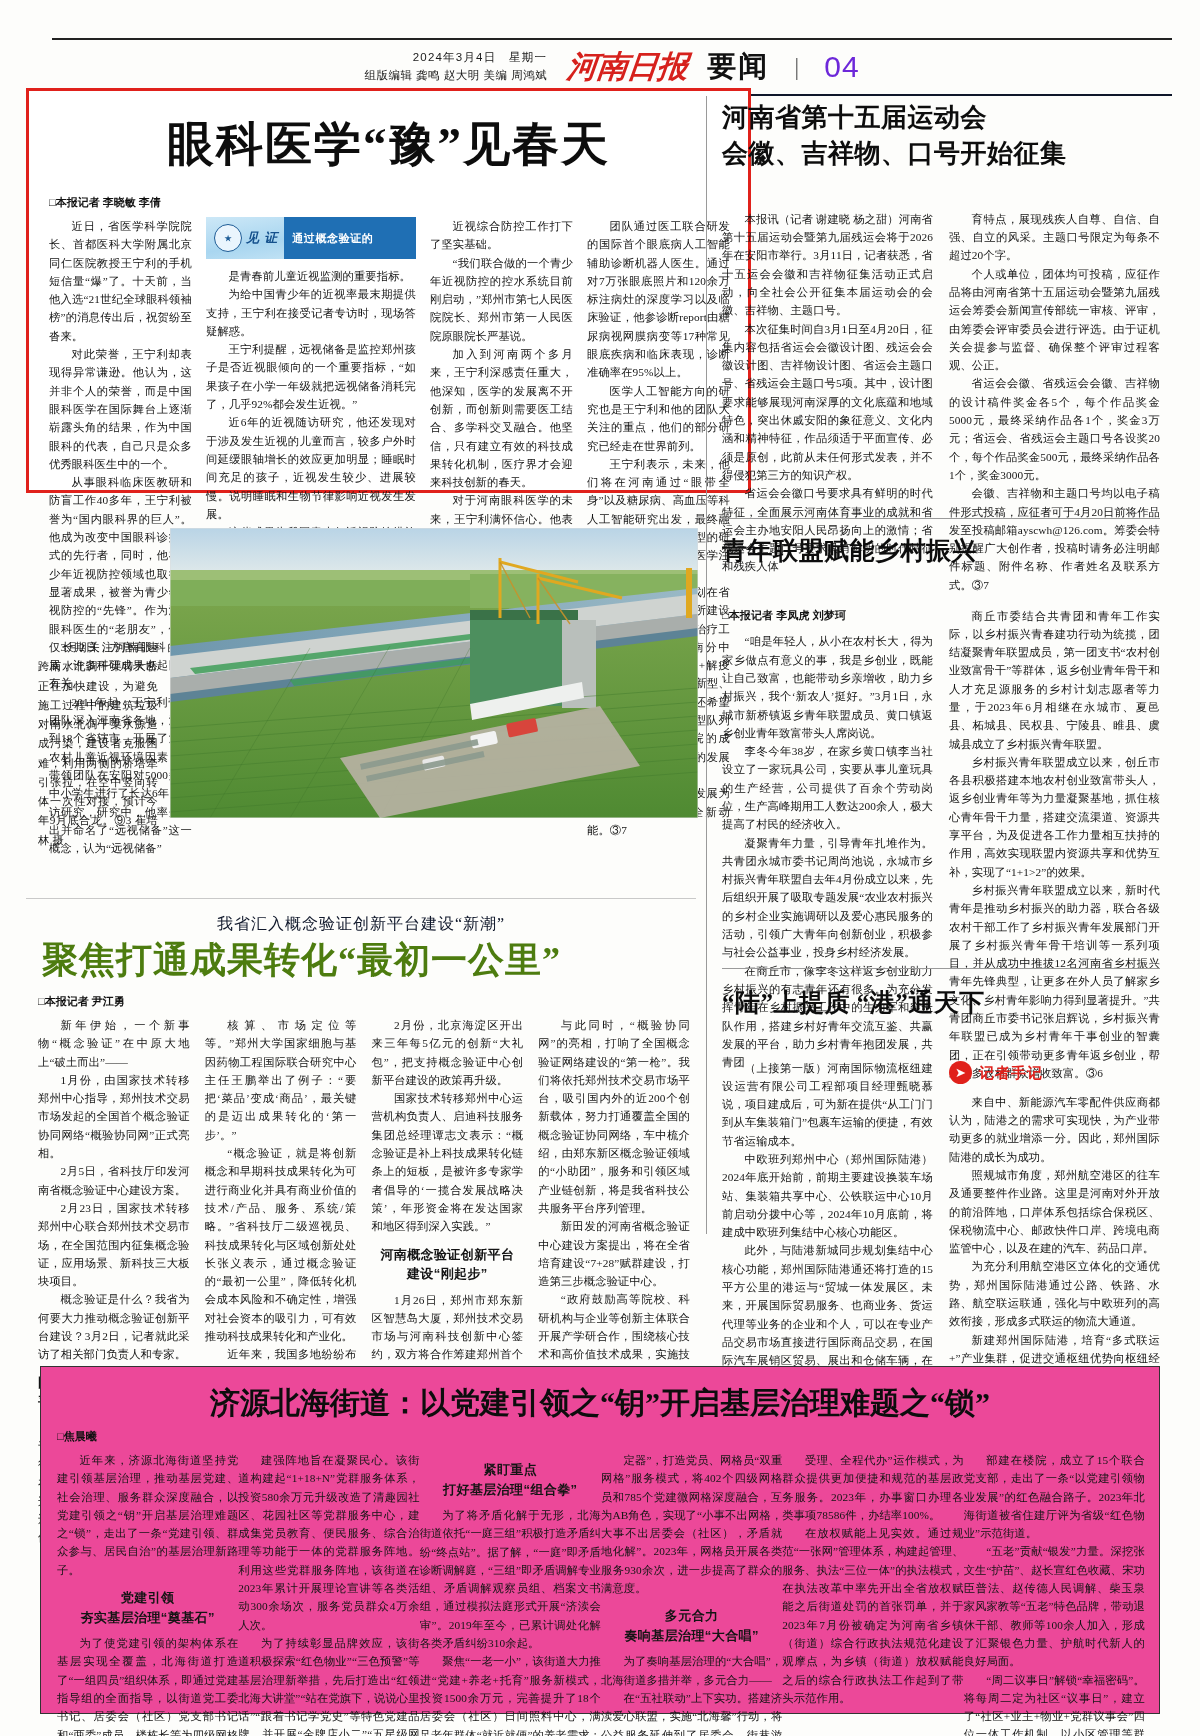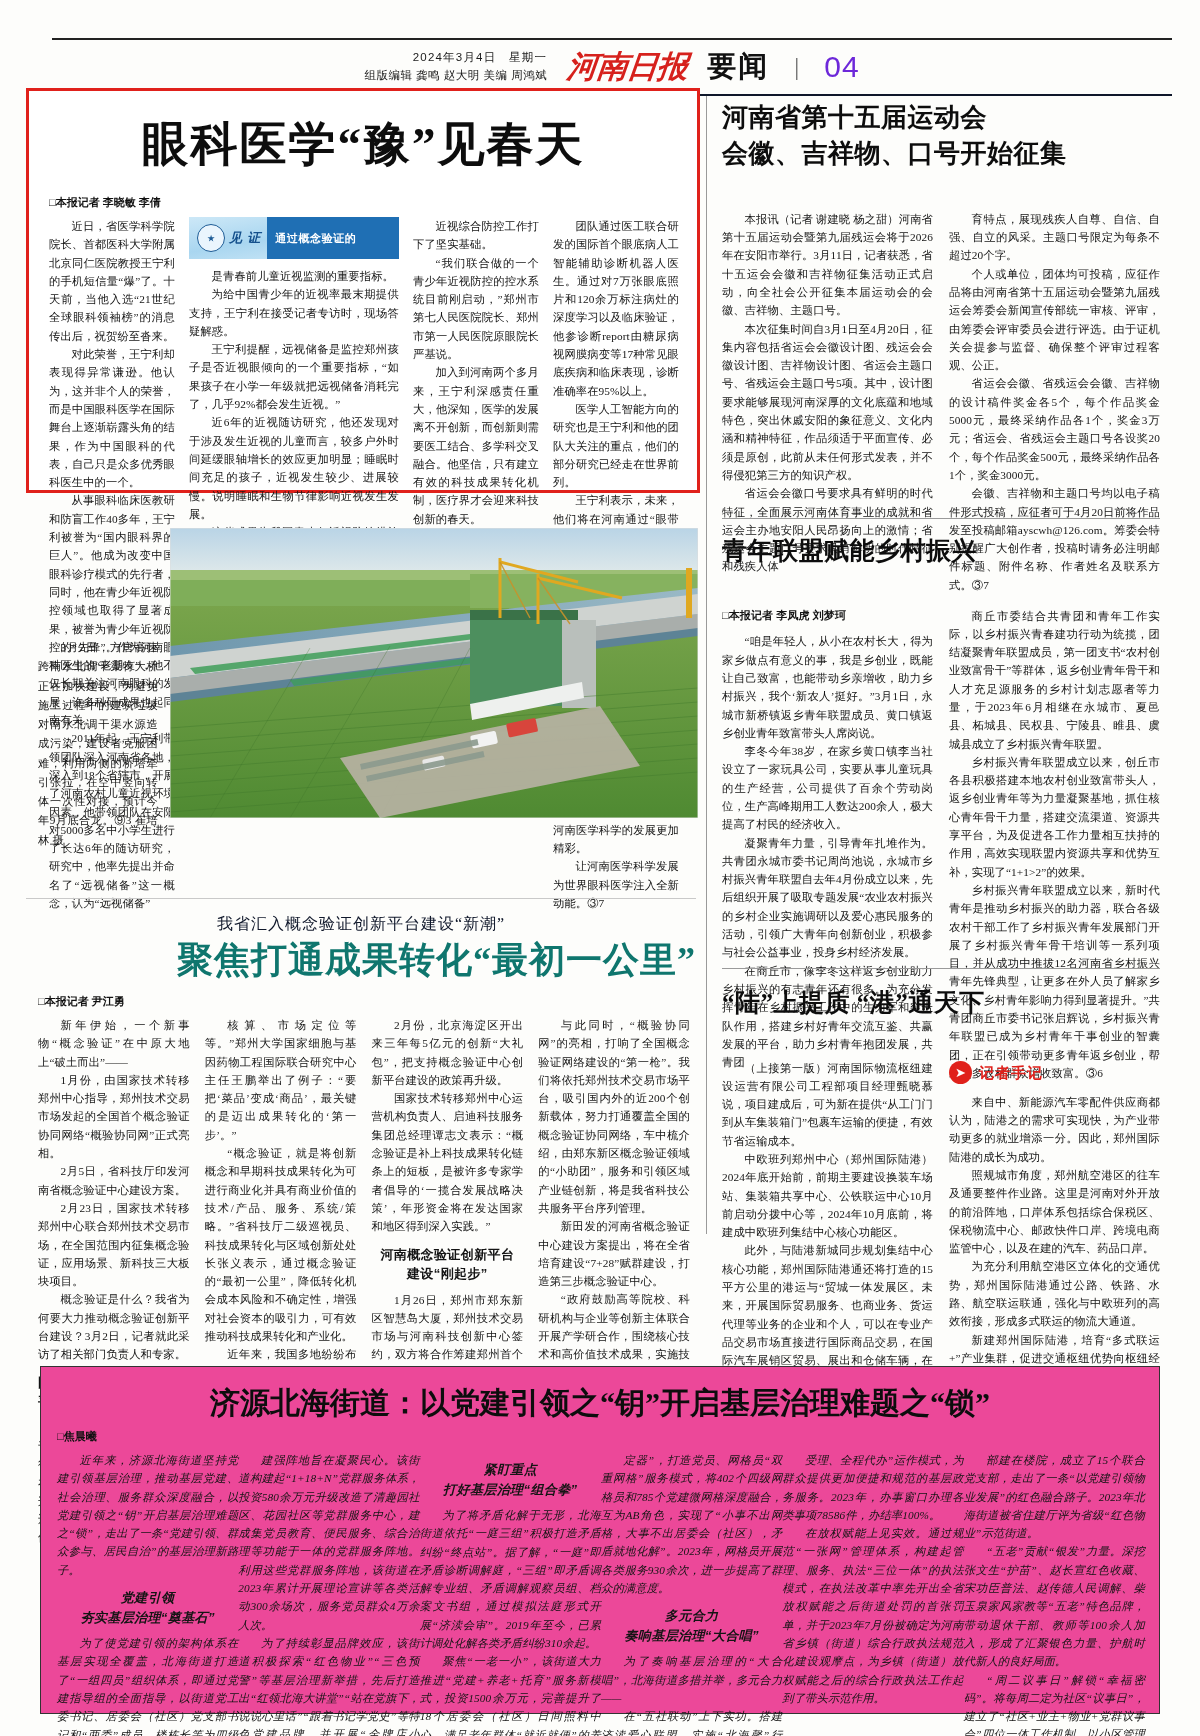--- a/index.html
+++ b/index.html
@@ -70,21 +70,21 @@
     line-height: 1.62;
     text-align: justify;
     color: #141414;
     letter-spacing: .1px;
   }
   .body-col p { margin: 0 0 0 0; text-indent: 2em; }
 
   
   .feature-box {
     position: absolute;
-    left: 26px; top: 88px; width: 674px; height: 405px;
+    left: 26px; top: 88px; width: 725px; height: 405px;
     border: 3px solid #e0211b;
     box-sizing: border-box;
     background: #fff;
   }
   .feature-inner { position: absolute; inset: 4px; background:#fff; }
   .feature-title {
     text-align: center;
     font-size: 47px;
     font-weight: bold;
     letter-spacing: 2px;
@@ -147,23 +147,23 @@
     letter-spacing: .2px;
   }
   .photo-caption p { margin:0; text-indent: 2em; }
 
   
   .a2-shoulder {
     position: absolute; left: 26px; top: 914px; width: 670px;
     text-align: center; font-size: 16px; letter-spacing: 1px; color: #0f172a;
   }
   .a2-title {
-    position: absolute; left: 26px; top: 936px; width: 670px;
-    text-align: right; font-size: 36px; font-weight: bold;
-    letter-spacing: 1px; color: #0f766e;
+    position: absolute; left: 42px; top: 936px; width: 670px;
+    text-align: left; font-size: 36px; font-weight: bold;
+    letter-spacing: 1px; color: #4d7c0f;
   }
   .a2-byline {
     position: absolute; left: 38px; top: 994px;
     font-family: "Liberation Sans", sans-serif; font-size: 11px; font-weight: bold;
   }
   .a2-cols {
     position: absolute; left: 38px; top: 1016px; width: 652px; height: 212px;
     display: flex; gap: 15px;
   }
   .a2-cols .c { width: 154px; }
@@ -213,21 +213,21 @@
   .bb-title {
     text-align: center; font-size: 30px; font-weight: bold;
     margin-top: 16px; letter-spacing: 0px; color: #0d0d0d;
   }
   .bb-byline {
     position: absolute; left: 16px; top: 62px;
     font-family: "Liberation Sans", sans-serif; font-size: 11px; font-weight: bold;
   }
   .bb-cols {
     position: absolute; left: 16px; top: 84px; right: 14px; bottom: 8px;
-    display: flex;  font-style: italic;
+    display: flex; 
   }
   .bb-cols .c { width: 205px; }
 </style>
 </head>
 <body>
 
 <div class="page">
 
   <div class="masthead">
     <div class="mh-inner">

